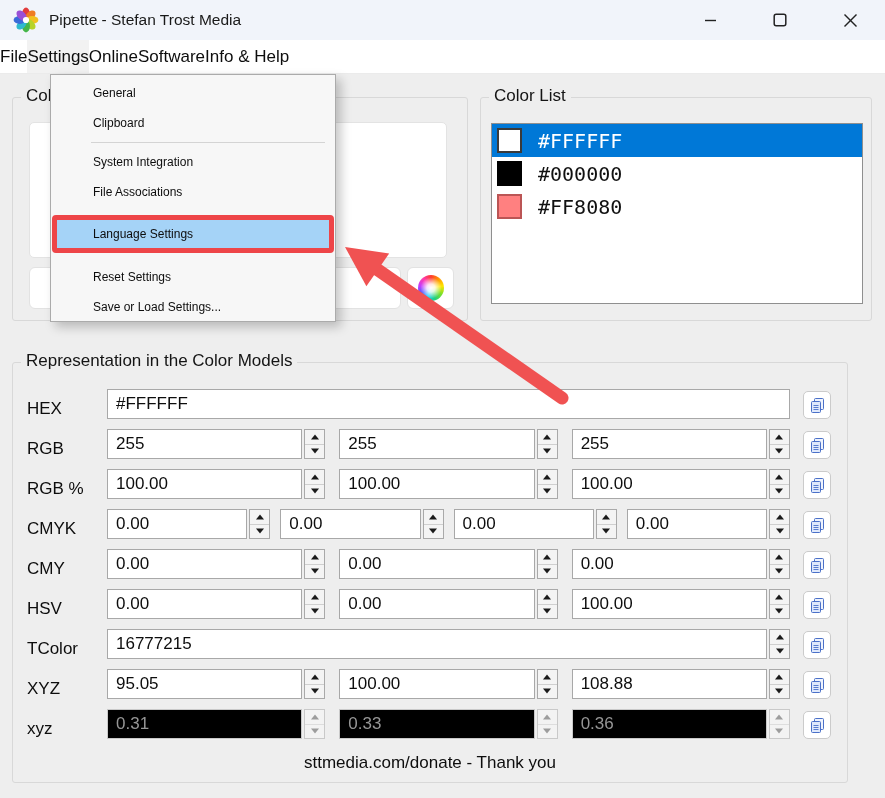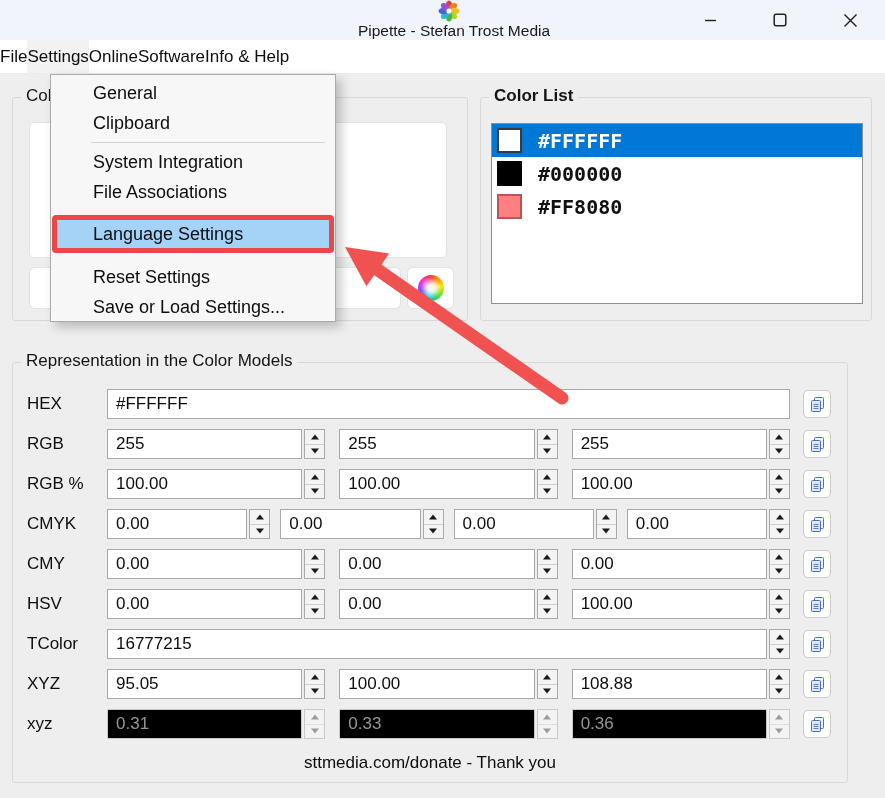--- a/index.html
+++ b/index.html
@@ -17,39 +17,39 @@
   .win-controls{position:absolute;right:0;top:0;display:flex;height:40px;}
   .wc-btn{width:70px;height:40px;display:flex;align-items:center;justify-content:center;background:transparent;border:none;cursor:pointer;}
   
   .menubar{height:34px;background:#ffffff;border-bottom:1px solid #ebebeb;display:flex;align-items:stretch;padding-left:0;}
   .mb-item{padding:0 0;line-height:33px;font-size:17px;color:#0d0d0d;cursor:default;}
   .mb-item.open{background:#f2f2f2;}
   
   .group{position:absolute;border:1px solid #d8d8d8;border-radius:3px;background:#eeeeee;}
   .group-label{position:absolute;top:-12px;left:8px;background:#eeeeee;padding:0 5px;font-size:17px;color:#141414;white-space:nowrap;}
   #color-group{left:12px;top:97px;width:456px;height:224px;}
-  #colorlist-group{left:480px;top:97px;width:392px;height:224px;font-weight:bold;}
+  #colorlist-group{left:480px;top:97px;width:392px;height:224px;}
   #models-group{left:12px;top:362px;width:836px;height:421px;}
   
   .preview{position:absolute;left:16px;top:24px;width:418px;height:136px;background:#ffffff;border:1px solid #e3e3e3;border-radius:5px;}
   .pick-btn{position:absolute;left:16px;top:169px;width:372px;height:42px;background:#ffffff;border:1px solid #e2e2e2;border-radius:6px;cursor:pointer;}
   .wheel-btn{position:absolute;left:394px;top:169px;width:47px;height:42px;background:#ffffff;border:1px solid #e2e2e2;border-radius:6px;display:flex;align-items:center;justify-content:center;cursor:pointer;}
   .wheel{width:26px;height:26px;border-radius:50%;
     background:
       radial-gradient(circle at 50% 50%, #ffffff 0%, rgba(255,255,255,0.85) 22%, rgba(255,255,255,0) 58%),
       conic-gradient(#ff3b30,#ff9500,#ffe600,#7ce02a,#21d07c,#00cdff,#4a5cff,#c13bff,#ff3bb0,#ff3b30);}
   
   .clist{position:absolute;left:10px;top:25px;width:372px;height:181px;background:#ffffff;border:1px solid #8f8f8f;
     font-family:"DejaVu Sans Mono", monospace;font-size:20px;overflow:hidden;}
   .clist-row{height:33px;display:flex;align-items:center;padding-left:5px;cursor:default;}
   .clist-row.sel{background:var(--sel);color:#ffffff;}
   .swatch{width:25px;height:25px;border:2px solid #333;margin-right:16px;flex:none;}
   
   .mrows{padding:26px 16px 0 14px;}
-  .mrow{display:flex;align-items:center;height:30px;margin-bottom:10px;}
+  .mrow{display:flex;align-items:flex-end;height:30px;margin-bottom:10px;}
   .rlabel{width:80px;font-size:17px;flex:none;color:#0d0d0d;}
   .cells{flex:1;display:flex;gap:14px;min-width:0;}
   .cells.tight{gap:10px;}
   .cell{flex:1;display:flex;min-width:0;}
   .inp{flex:1;min-width:0;height:30px;line-height:28px;border:1px solid #a8a8a8;background:#ffffff;padding:0 8px;font-size:17px;color:#0d0d0d;overflow:hidden;white-space:nowrap;}
   .spin{width:21px;height:30px;margin-left:2px;border:1px solid #a9a9a9;background:#f4f4f4;display:flex;flex-direction:column;flex:none;cursor:pointer;}
   .sp{flex:1;position:relative;}
   .sp.up{border-bottom:1px solid #cfcfcf;}
   .sp::after{content:"";position:absolute;left:50%;top:50%;transform:translate(-50%,-50%);width:0;height:0;}
   .sp.up::after{border-left:4px solid transparent;border-right:4px solid transparent;border-bottom:5px solid #1a1a1a;}
@@ -57,33 +57,33 @@
   .mrow.dis .inp{background:#000000;color:#969696;border-color:#c9c9c9;}
   .mrow.dis .spin{border-color:#c9c9c9;background:#f3f3f3;}
   .mrow.dis .sp.up{border-bottom-color:#ddd;}
   .mrow.dis .sp.up::after{border-bottom-color:#9d9d9d;}
   .mrow.dis .sp.dn::after{border-top-color:#9d9d9d;}
   .copy{width:28px;height:28px;margin-left:13px;border:1px solid #cbcbcb;border-radius:5px;background:#ffffff;display:flex;align-items:center;justify-content:center;flex:none;cursor:pointer;}
   .mfooter{text-align:center;font-size:17px;margin-top:14px;color:#0d0d0d;}
   
   .dropdown{position:absolute;left:50px;top:74px;width:286px;height:248px;background:#f7f7f7;border:1px solid #ababab;
     box-shadow:5px 5px 10px rgba(0,0,0,0.22);z-index:10;padding-top:3px;}
-  .menu-item{height:30px;line-height:30px;padding-left:42px;font-size:18px;color:#0d0d0d;cursor:default;white-space:nowrap;}
+  .menu-item{height:30px;line-height:30px;padding-left:42px;font-size:12px;color:#0d0d0d;cursor:default;white-space:nowrap;}
   .menu-sep{height:1px;background:#d4d4d4;margin:4px 10px 4px 40px;}
   .ls-box{margin:8px 1px 9px 1px;border:5px solid var(--red);border-radius:4px;}
   .ls-box .menu-item{height:28px;line-height:28px;padding-left:36px;background:var(--hl);}
   
   .annotation-arrow{position:absolute;left:0;top:0;width:885px;height:798px;z-index:20;pointer-events:none;}
 </style>
 </head>
 <body>
 
 <div class="window" style="background: rgb(238, 238, 238);">
 
-  <div class="titlebar" style="background: rgb(241, 244, 250); flex-direction: column;">
+  <div class="titlebar" style="background: rgb(241, 244, 250);">
     <svg id="app-icon" width="26" height="26" viewBox="0 0 26 26">
         <ellipse cx="13" cy="6.8" rx="3.9" ry="6.2" fill="#e23c3c" transform="rotate(0 13 13)"></ellipse>
         <ellipse cx="13" cy="6.8" rx="3.9" ry="6.2" fill="#ef7d24" transform="rotate(45 13 13)"></ellipse>
         <ellipse cx="13" cy="6.8" rx="3.9" ry="6.2" fill="#f2c121" transform="rotate(90 13 13)"></ellipse>
         <ellipse cx="13" cy="6.8" rx="3.9" ry="6.2" fill="#b7d32a" transform="rotate(135 13 13)"></ellipse>
         <ellipse cx="13" cy="6.8" rx="3.9" ry="6.2" fill="#45b649" transform="rotate(180 13 13)"></ellipse>
         <ellipse cx="13" cy="6.8" rx="3.9" ry="6.2" fill="#2fb9cf" transform="rotate(225 13 13)"></ellipse>
         <ellipse cx="13" cy="6.8" rx="3.9" ry="6.2" fill="#3a6bd8" transform="rotate(270 13 13)"></ellipse>
         <ellipse cx="13" cy="6.8" rx="3.9" ry="6.2" fill="#9a50d6" transform="rotate(315 13 13)"></ellipse>
         <circle cx="13" cy="13" r="3.1" fill="#ffffff"></circle>

